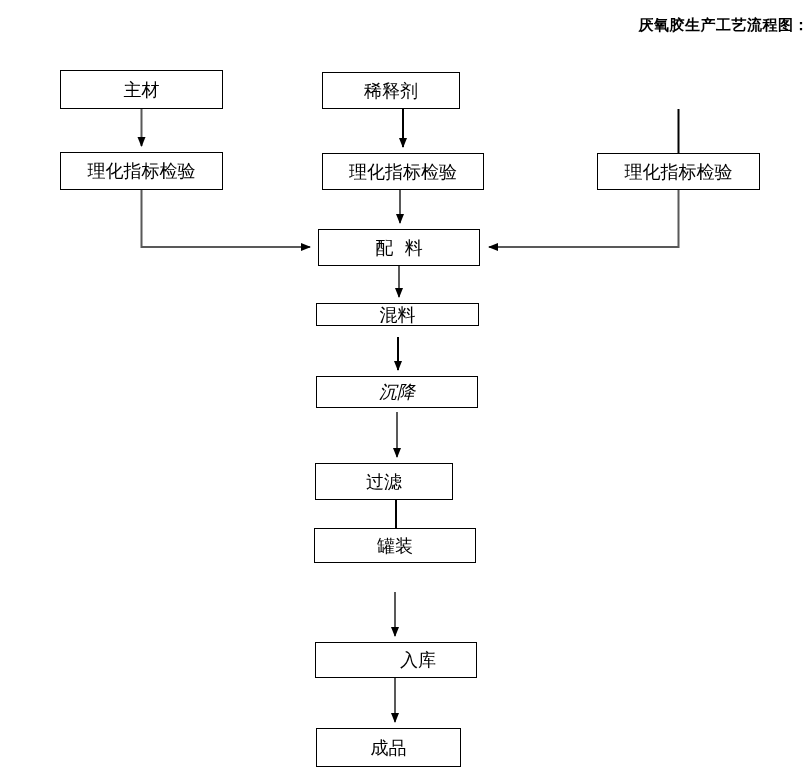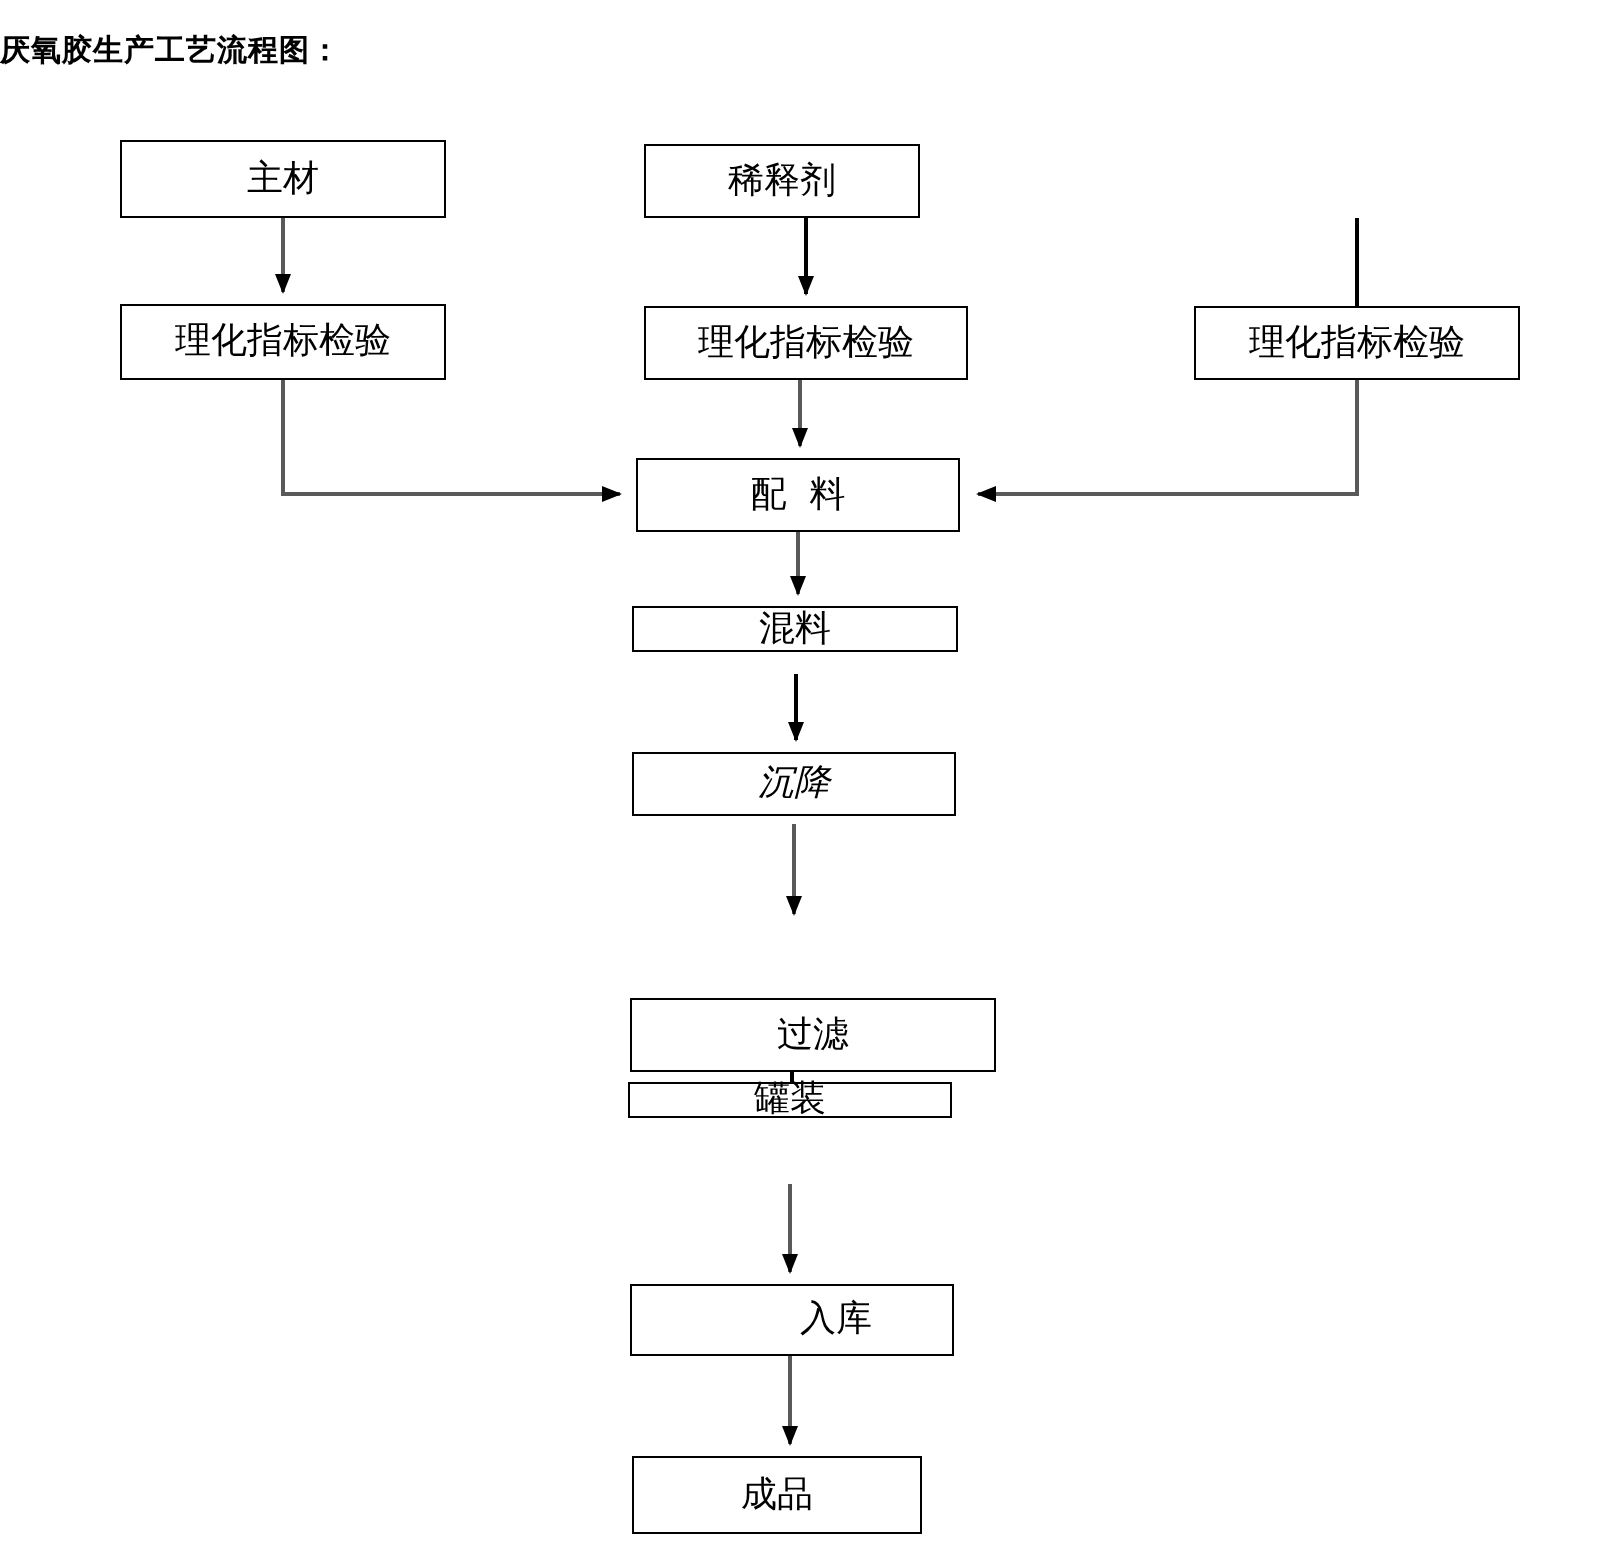--- a/index.html
+++ b/index.html
@@ -15,21 +15,21 @@
     width: 809px;
     height: 779px;
     background: #ffffff;
     overflow: hidden;
   }
   .chart-title {
     position: absolute;
     left: 0;
     top: 16px;
     width: 809px;
-    text-align: left;
+    text-align: right;
     font-size: 15px;
     font-weight: bold;
     color: #000000;
     letter-spacing: 0.5px;
     white-space: nowrap;
   }
   .node {
     position: absolute;
     box-sizing: border-box;
     border: 1px solid #000000;
@@ -127,21 +127,21 @@
   <div class="node" style="left:322px; top:153px; width:162px; height:37px;">理化指标检验</div>
 
   <div class="node" style="left:597px; top:153px; width:163px; height:37px;">理化指标检验</div>
 
   <div class="node" style="left:318px; top:229px; width:162px; height:37px;">配  料</div>
 
   <div class="node" style="left:316px; top:303px; width:163px; height:23px;">混料</div>
 
   <div class="node" style="left:316px; top:376px; width:162px; height:32px;font-style:italic;">沉降</div>
 
-  <div class="node" style="left:315px; top:463px; width:183px; height:37px;margin-top:36px;">过滤</div>
+  <div class="node" style="left:315px; top:463px; width:138px; height:37px;">过滤</div>
 
-  <div class="node" style="left:314px; top:541px; width:162px; height:18px;text-align:right;">罐装</div>
+  <div class="node" style="left:314px; top:528px; width:162px; height:35px;text-align:right;">罐装</div>
 
   <div class="node" style="left:315px; top:642px; width:162px; height:36px;padding-left:44px;">入库</div>
 
   <div class="node" style="left:316px; top:728px; width:145px; height:39px;">成品</div>
 
 </div>
 
 </body></html>

